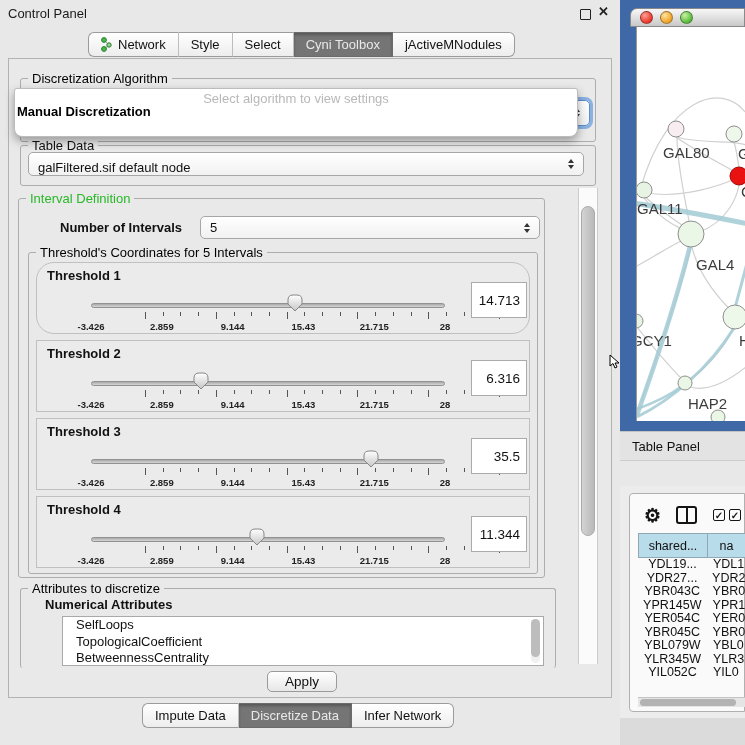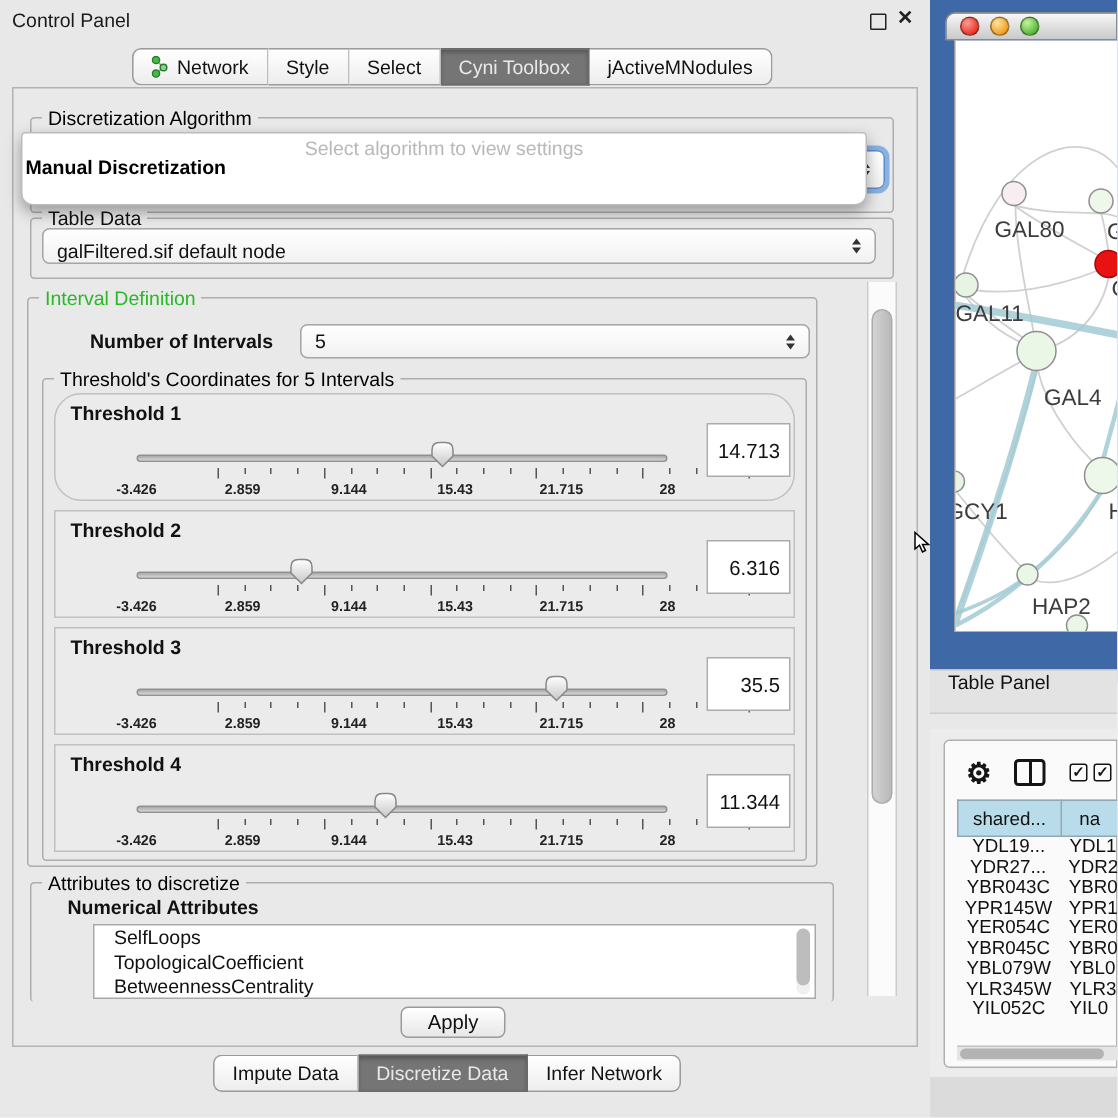--- a/index.html
+++ b/index.html
@@ -77,22 +77,22 @@
   .desktop { left:620px; top:0; width:125px; height:455px; background:#3e68a6; }
   .net-titlebar { left:630px; top:8px; width:115px; height:19px; background:linear-gradient(#f8f8f8,#c9c9c9);
                   border:1px solid #8a8a8a; border-radius:7px 0 0 0; display:flex; align-items:center; padding-left:9px; gap:7px; }
   .tl { width:13px; height:13px; border-radius:50%; border:1px solid rgba(0,0,0,.35); }
   .tl.red    { background:radial-gradient(circle at 35% 30%, #ff9d94, #e8382a 70%); }
   .tl.yellow { background:radial-gradient(circle at 35% 30%, #ffe3a0, #f0a225 70%); }
   .tl.green  { background:radial-gradient(circle at 35% 30%, #c9f2a2, #57ba3a 70%); }
   .net-canvas { left:636px; top:27px; width:109px; height:394px; background:#ffffff; border-left:1px solid #9a9a9a; overflow:hidden; }
 
   
-  .tp-titlebar { left:620px; top:446px; width:125px; height:30px; background:#e3e3e3; border-top:1px solid #c2c2c2;
-                 border-bottom:1px solid #cdcdcd; display:flex; padding-left:12px; font-size:13px; }
+  .tp-titlebar { left:620px; top:431px; width:125px; height:30px; background:#e3e3e3; border-top:1px solid #c2c2c2;
+                 border-bottom:1px solid #cdcdcd; display:flex; align-items:center; padding-left:12px; font-size:13px; }
   .tp-body { left:620px; top:486px; width:125px; height:232px; background:#ececec; }
   .tp-card { left:629px; top:493px; width:116px; height:219px; background:#fafafa; border:1px solid #b0b0b0; border-radius:4px 0 0 4px; overflow:hidden; }
   .gear-icon { left:644px; top:504px; font-size:19px; font-weight:bold; color:#141414; }
   .split-icon { left:676px; top:506px; width:21px; height:18px; border:2px solid #141414; border-radius:3px; }
   .split-icon i { position:absolute; left:8px; top:0; width:2px; height:14px; background:#141414; display:block; }
   .cb-icon { position:absolute; width:12px; height:12px; border:1.5px solid #141414; border-radius:2px; font-size:10px; font-weight:bold;
              display:flex; align-items:center; justify-content:center; color:#141414; }
   .tbl { position:absolute; left:638px; top:533px; width:107px; }
   .tbl-head { display:flex; height:25px; }
   .tbl-head .hc { background:#b9dcea; border:1px solid #8fa8b3; border-right:none; font-size:12.5px;

